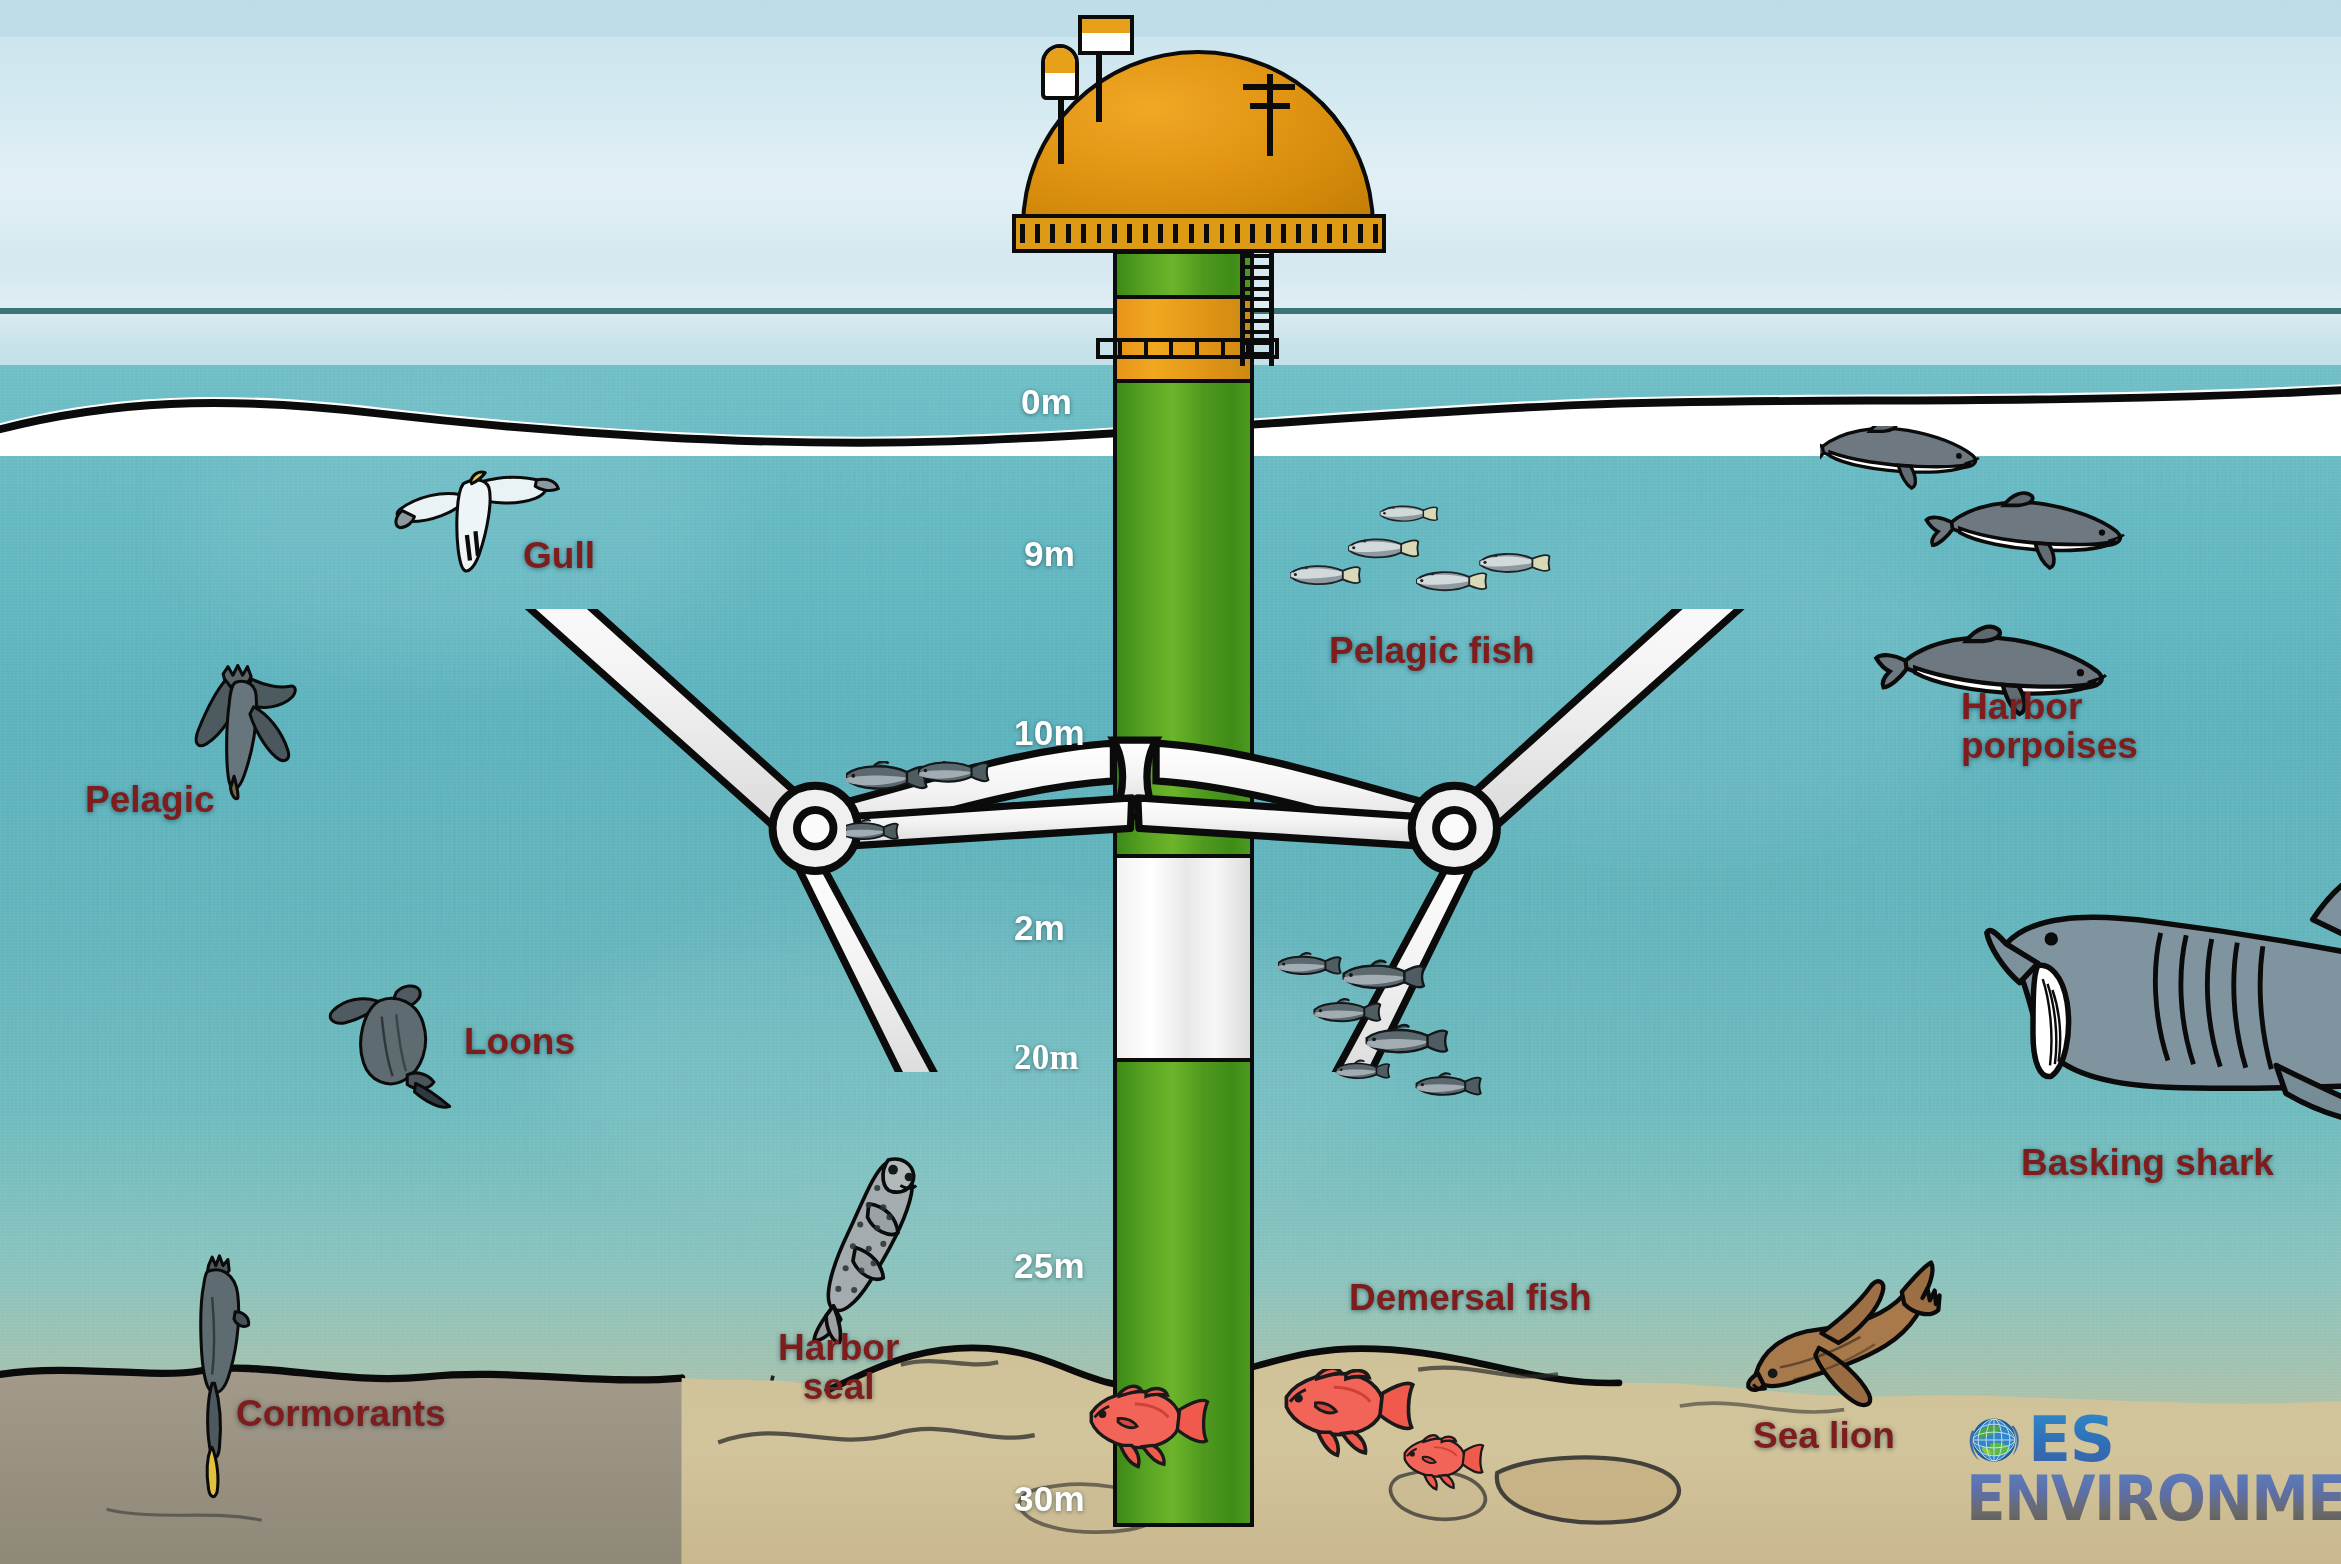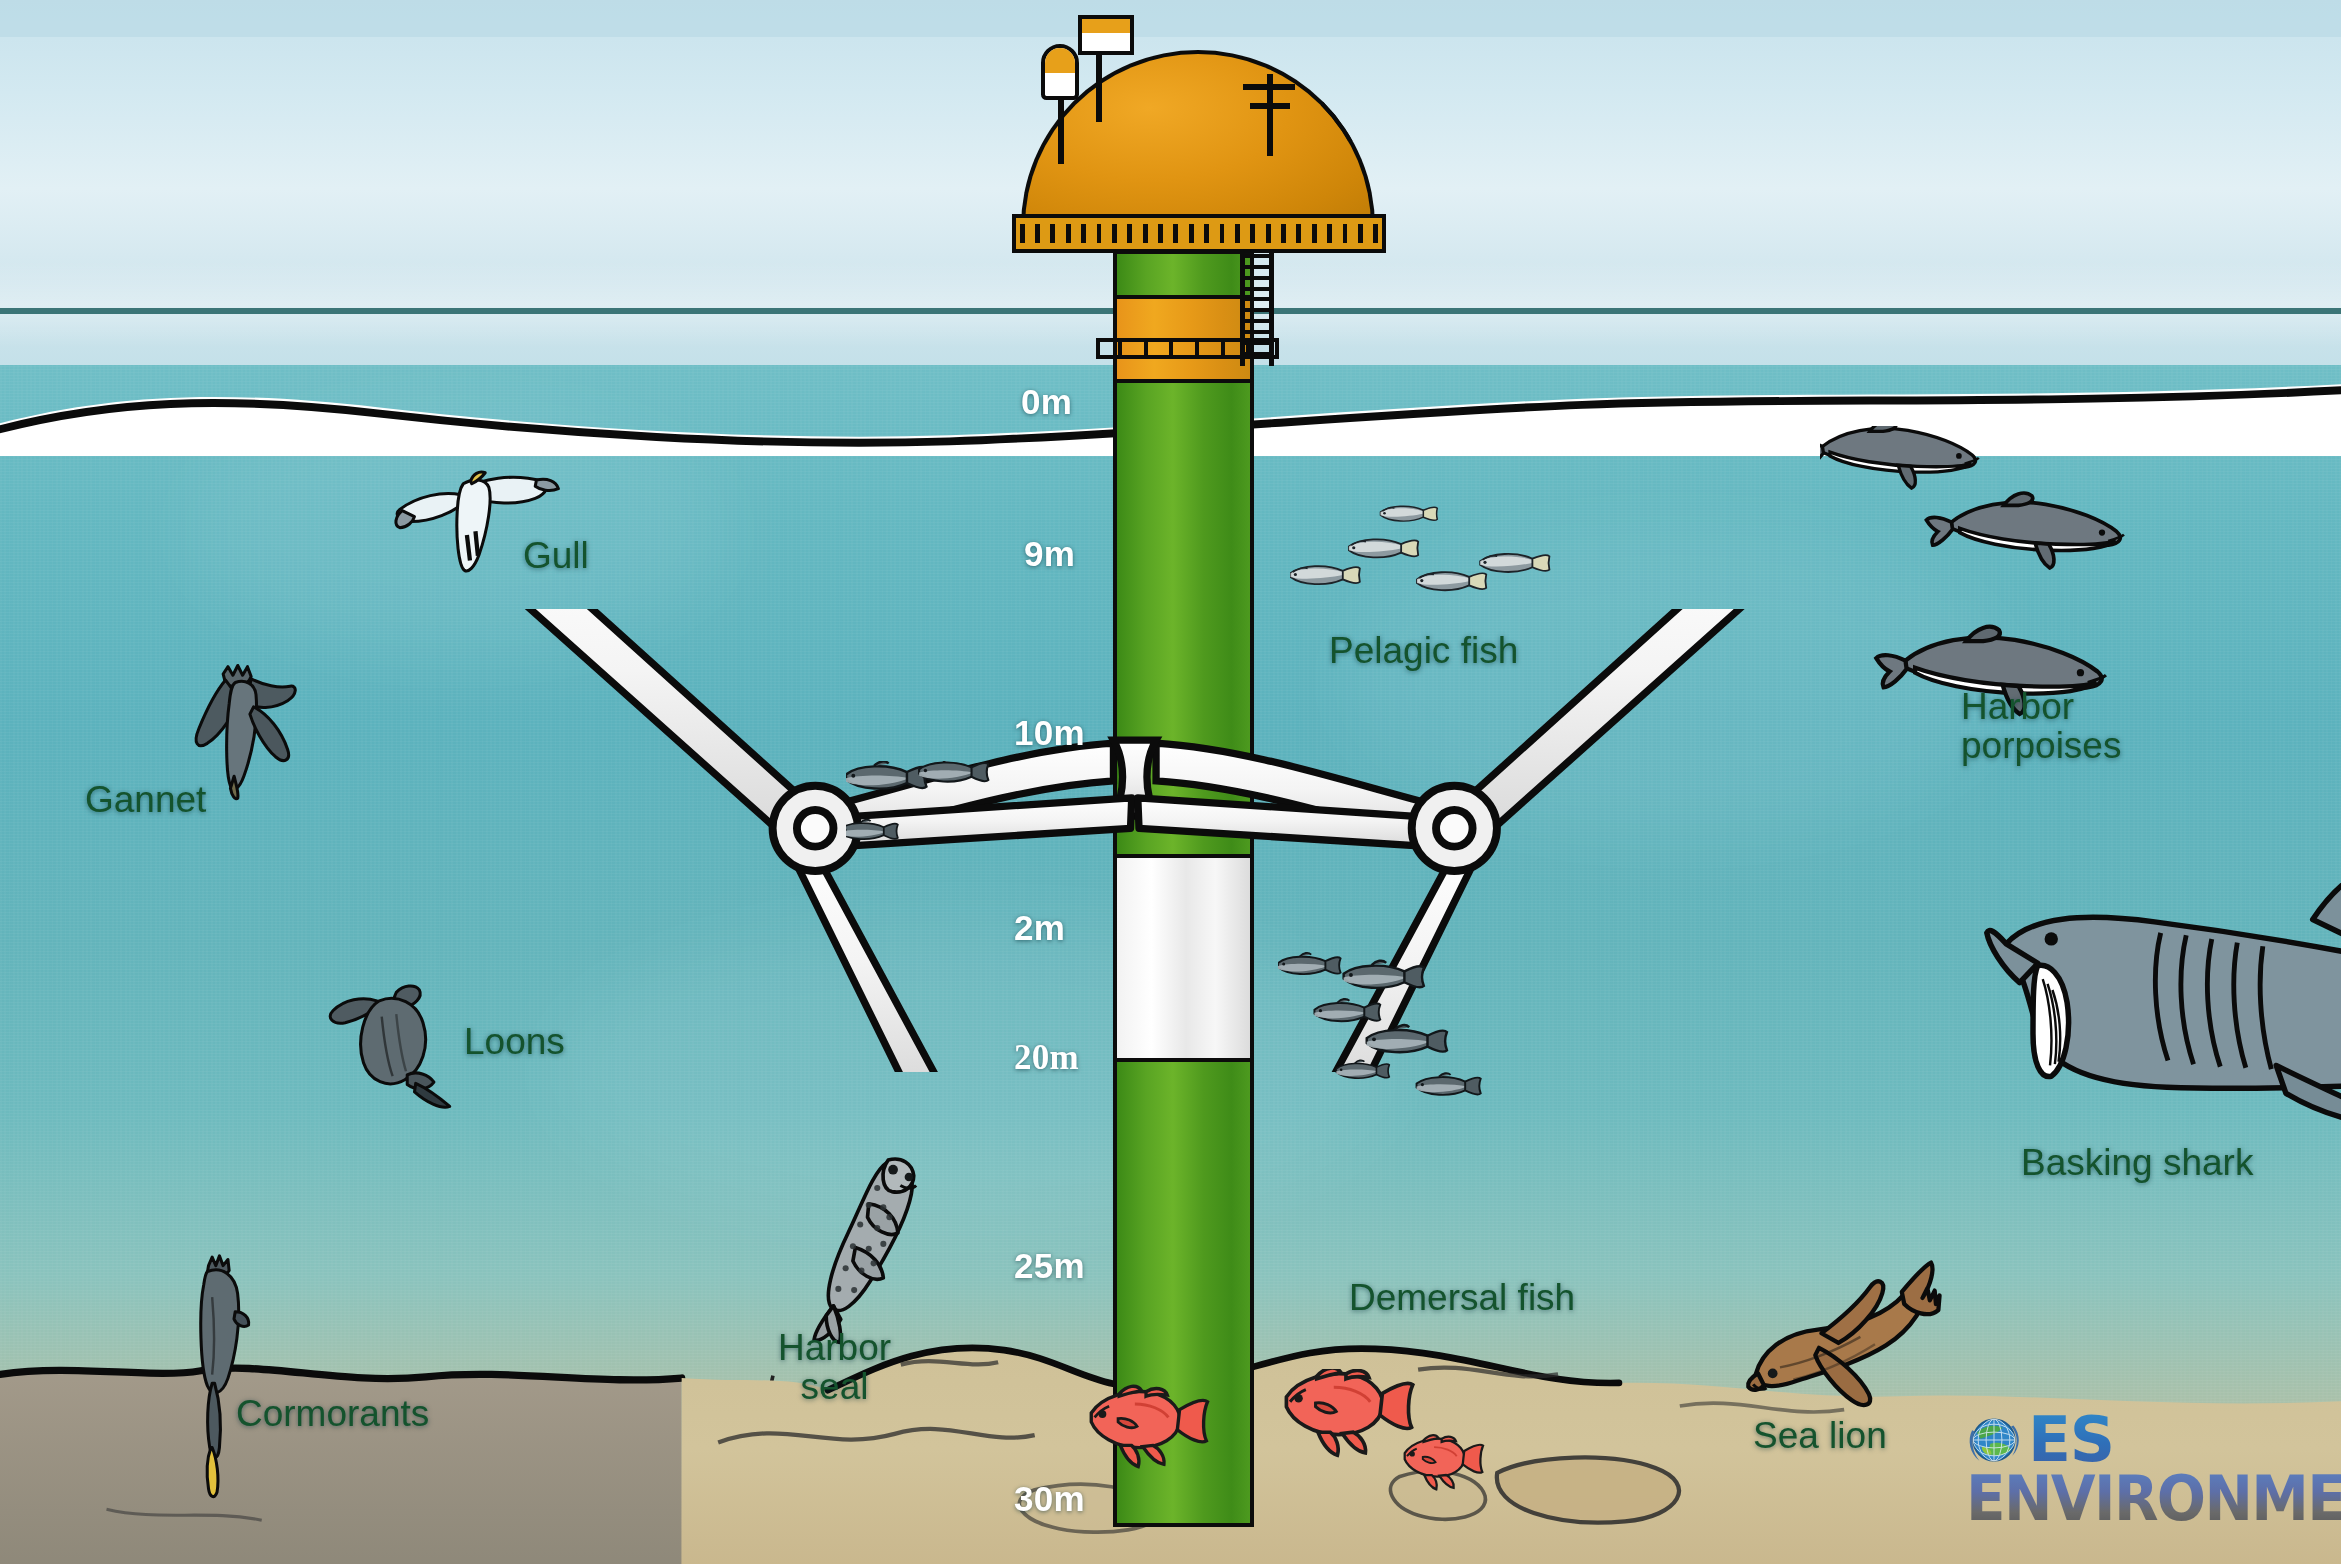--- a/index.html
+++ b/index.html
@@ -57,21 +57,21 @@
   
   .depth{
     position:absolute;color:#ffffff;font-weight:700;
     font-size:35px;letter-spacing:0.3px;
     text-shadow:0 1.2px 4.3px rgba(0,40,50,.55);
     white-space:nowrap;
   }
 
   
   .splabel{
-    position:absolute;color:#14532d;font-weight:400;
+    position:absolute;color:#7f1d1d;font-weight:700;
     font-size:37px;line-height:1.06;
     text-shadow:0 1.2px 5.5px rgba(0,45,55,.55);
     white-space:pre-line;
   }
 
   
   .column{position:absolute;}
   .col-seg{position:absolute;border:4.3px solid #0c0c0c;}
   .grn{background:linear-gradient(90deg,#3c8a16 0%,#59a423 22%,#6cb42a 42%,#4f9a1e 65%,#3f8c18 86%,#4d9a1f 100%);}
   .org{background:linear-gradient(90deg,#e8941a 0%,#f0a81f 28%,#e79a18 55%,#d98f14 80%,#cd8a12 100%);}
@@ -345,21 +345,21 @@
         <path d="M66 18 L74 6 L82 20 L90 4 L98 20 L106 6 L112 22 C 106 40, 82 42, 70 34 Z"></path>
         <path d="M70 28 C 58 42, 40 74, 26 108 C 16 132, 24 142, 40 132 C 64 116, 84 84, 92 58 Z" fill="#4d5a60"></path>
         <path d="M112 26 C 132 36, 158 42, 176 38 C 188 36, 188 52, 172 62 C 150 76, 120 76, 104 66 Z" fill="#4d5a60"></path>
         <path d="M86 32 C 102 26, 118 34, 120 52 C 124 96, 114 148, 100 186 C 92 208, 82 212, 78 202
                  C 70 182, 70 110, 76 66 C 78 46, 80 36, 86 32 Z" fill="#67757c"></path>
         <path d="M116 72 C 140 84, 162 112, 172 142 C 178 160, 166 166, 152 154 C 132 136, 116 104, 110 84 Z" fill="#4b575d"></path>
         <path d="M84 186 C 88 202, 92 214, 90 222 C 86 226, 80 218, 78 206 Z" fill="#6f6a4a"></path>
       </g>
     </svg>
   </div>
-  <div class="splabel" style="left:85px;top:780px;">Gannet</div>
+  <div class="splabel" style="left:85px;top:780px;">Pelagic</div>
 
   <div class="animal" style="left:304px;top:980px;width:170px;height:140px;">
     <svg width="170" height="140" viewBox="0 0 280 230">
       <g stroke="#0b0b0b" stroke-width="5" stroke-linejoin="round">
         <path d="M120 34 C 96 26, 66 32, 48 50 C 36 62, 48 74, 68 70 C 92 64, 112 52, 124 42 Z" fill="#4f5b61"></path>
         <path d="M152 20 C 164 8, 182 6, 190 16 C 196 28, 182 42, 164 46 C 150 48, 144 36, 152 20 Z" fill="#4f5b61"></path>
         <path d="M124 34 C 154 22, 186 38, 196 70 C 208 108, 194 148, 166 164
                  C 138 180, 108 166, 98 136 C 86 100, 98 50, 124 34 Z" fill="#5e6b71"></path>
         <path d="M170 156 C 186 148, 206 156, 214 168 C 204 182, 184 182, 170 172 Z" fill="#4a565c"></path>
         <path d="M184 170 C 202 178, 226 196, 240 208 C 226 214, 200 200, 182 184 Z" fill="#2f3a40"></path>

